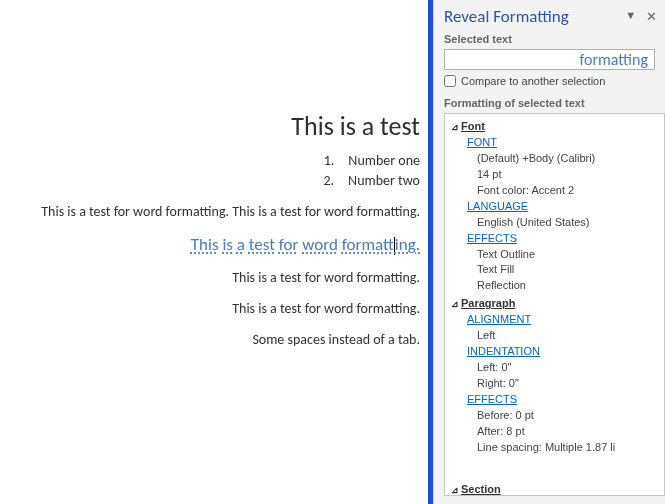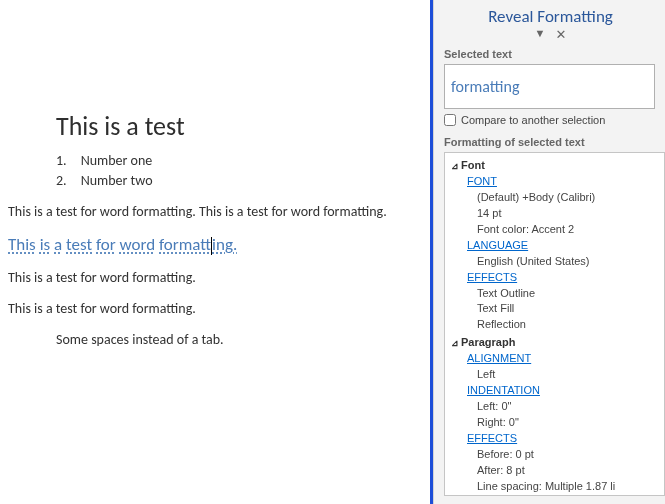--- a/index.html
+++ b/index.html
@@ -8,22 +8,23 @@
       background: #fff;
       width: 665px;
       height: 504px;
       overflow: hidden;
       display: flex;
     }
     .document-area {
       flex: 1;
       padding: 10px 8px;
       background: #fff;
-      border-right: 3px solid #1d4ed8;
+      border-right: 5px solid #1d4ed8;
       overflow: hidden;
+      text-align: right;
     }
     .doc-title {
       font-size: 26px;
       font-family: 'Calibri Light', Calibri, sans-serif;
       color: #2e2e2e;
       margin: 100px 0 10px 48px;
       font-weight: normal;
     }
     .numbered-list {
       margin: 8px 0 14px 48px;
@@ -72,21 +73,20 @@
       flex-direction: column;
       font-family: 'Segoe UI', Arial, sans-serif;
       font-size: 12px;
       color: #444;
     }
     .pane-header {
       padding: 6px 8px 4px 10px;
       display: flex;
       align-items: center;
       justify-content: space-between;
-      flex-direction: column;
     }
     .pane-title {
       font-size: 17px;
       color: #2b579a;
       font-family: 'Calibri Light', Calibri, sans-serif;
     }
     .pane-controls {
       display: flex;
       gap: 10px;
       color: #666;
@@ -100,24 +100,25 @@
     .section-label {
       font-weight: bold;
       font-size: 11px;
       color: #666;
       padding: 2px 10px 4px 10px;
     }
     .selected-text-box {
       margin: 0 10px 5px 10px;
       border: 1px solid #b0b0b0;
       background: #fff;
-      padding: 12px 6px;
+      padding: 0 6px;
       font-size: 16px;
       color: #4a7cb8;
       font-family: Calibri, sans-serif;
+      text-align: right;
     }
     .compare-row {
       margin: 0 10px 8px 10px;
       font-size: 11px;
       color: #444;
       display: flex;
       align-items: center;
       gap: 5px;
     }
     .compare-row input { width: 12px; height: 12px; }
@@ -128,20 +129,21 @@
       border: 1px solid #c5c5c5;
       overflow-y: scroll;
       font-size: 11px;
       line-height: 1.45;
       padding: 3px 0 3px 6px;
     }
     .tree-group-header {
       font-weight: bold;
       color: #333;
       margin-top: 2px;
+      text-decoration: underline;
     }
     .tree-group-header .twisty {
       display: inline-block;
       width: 10px;
       color: #333;
       font-size: 9px;
     }
     .tree-link {
       color: #0066cc;
       text-decoration: underline;

